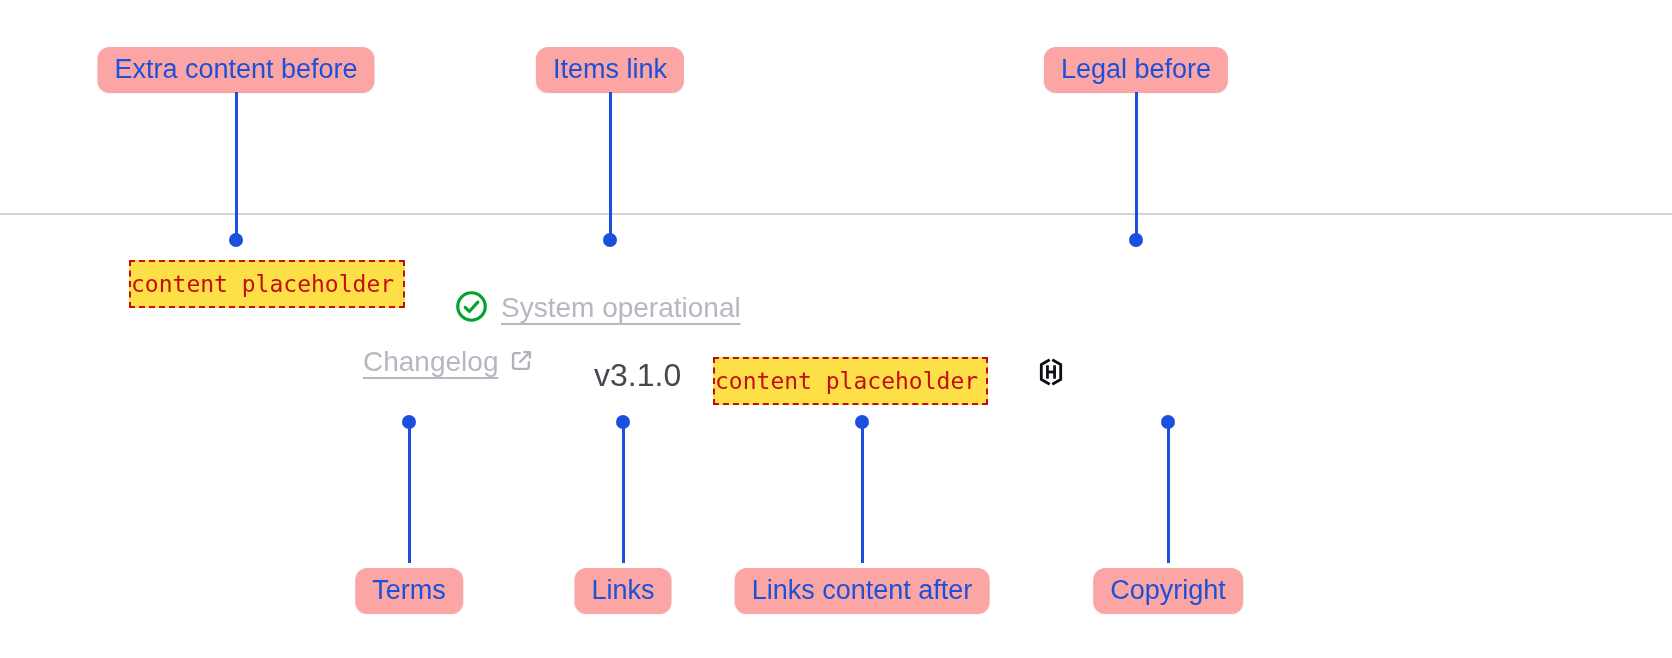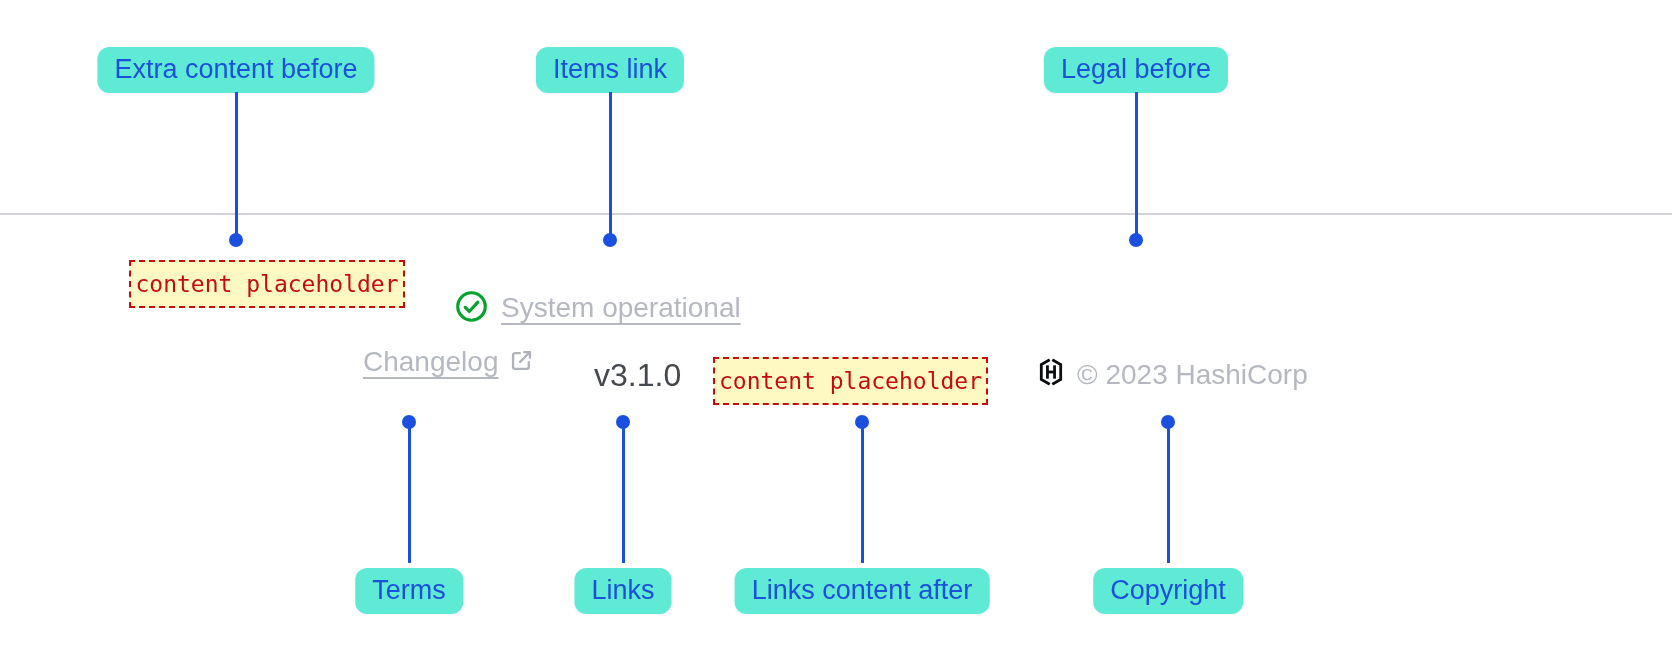--- a/index.html
+++ b/index.html
@@ -26,27 +26,26 @@
     text-decoration-thickness:2px;
     text-underline-offset:6px;
     text-decoration-color:#b5b8c0;
     white-space:nowrap;
     cursor:pointer;
   }
   .placeholder-box{
     position:absolute;
     box-sizing:border-box;
     border:2px dashed #c00f12;
-    background:#fef9c3;
+    background:#fde047;
     color:#c30d12;
     font-family:"DejaVu Sans Mono", monospace;
     font-size:23px;
     display:flex;
     align-items:center;
-    justify-content:center;
     white-space:nowrap;
   }
   #placeholder-before{left:129px; top:260px; width:276px; height:48px;}
   #placeholder-after{left:713px; top:357px; width:275px; height:48px;}
 
   .status-group{
     position:absolute;
     left:455px; top:260px; height:48px;
     display:flex; align-items:center; gap:13px;margin-top:24px;
   }
@@ -83,21 +82,21 @@
     white-space:nowrap;
   }
   .icon-svg{display:block;}
 
   
   .anno{position:absolute; width:0;}
   .anno .pill{
     position:absolute;
     transform:translateX(-50%);
     white-space:nowrap;
-    background:#5eead4;
+    background:#fca5a5;
     color:#1d50d8;
     font-size:27px;
     font-weight:500;
     line-height:1;
     padding:9px 17px 10px 17px;
     border-radius:12px;
     box-shadow:0 1px 2px rgba(16,40,120,0.05);
   }
   .anno .line{
     position:absolute;
@@ -165,21 +164,20 @@
   <div class="copyright-group">
     <span class="icon-svg">
       <svg width="26" height="28" viewBox="0 0 24 26" fill="none" stroke="#0c0e12" stroke-width="2.6" stroke-linejoin="miter">
         <path d="M10.8 1.6 3 6.1v13.8l7.8 4.5"></path>
         <path d="M13.2 1.6 21 6.1v13.8l-7.8 4.5"></path>
         <path d="M8.7 6.8v12.4"></path>
         <path d="M15.3 6.8v12.4"></path>
         <path d="M8.7 13h6.6"></path>
       </svg>
     </span>
-    <span>© 2023 HashiCorp</span>
   </div>
 
   <div class="anno anno-top" style="left:236px">
     <span class="pill">Extra content before</span>
     <span class="line"></span>
     <span class="dot"></span>
   </div>
   <div class="anno anno-top" style="left:610px">
     <span class="pill">Items link</span>
     <span class="line"></span>

